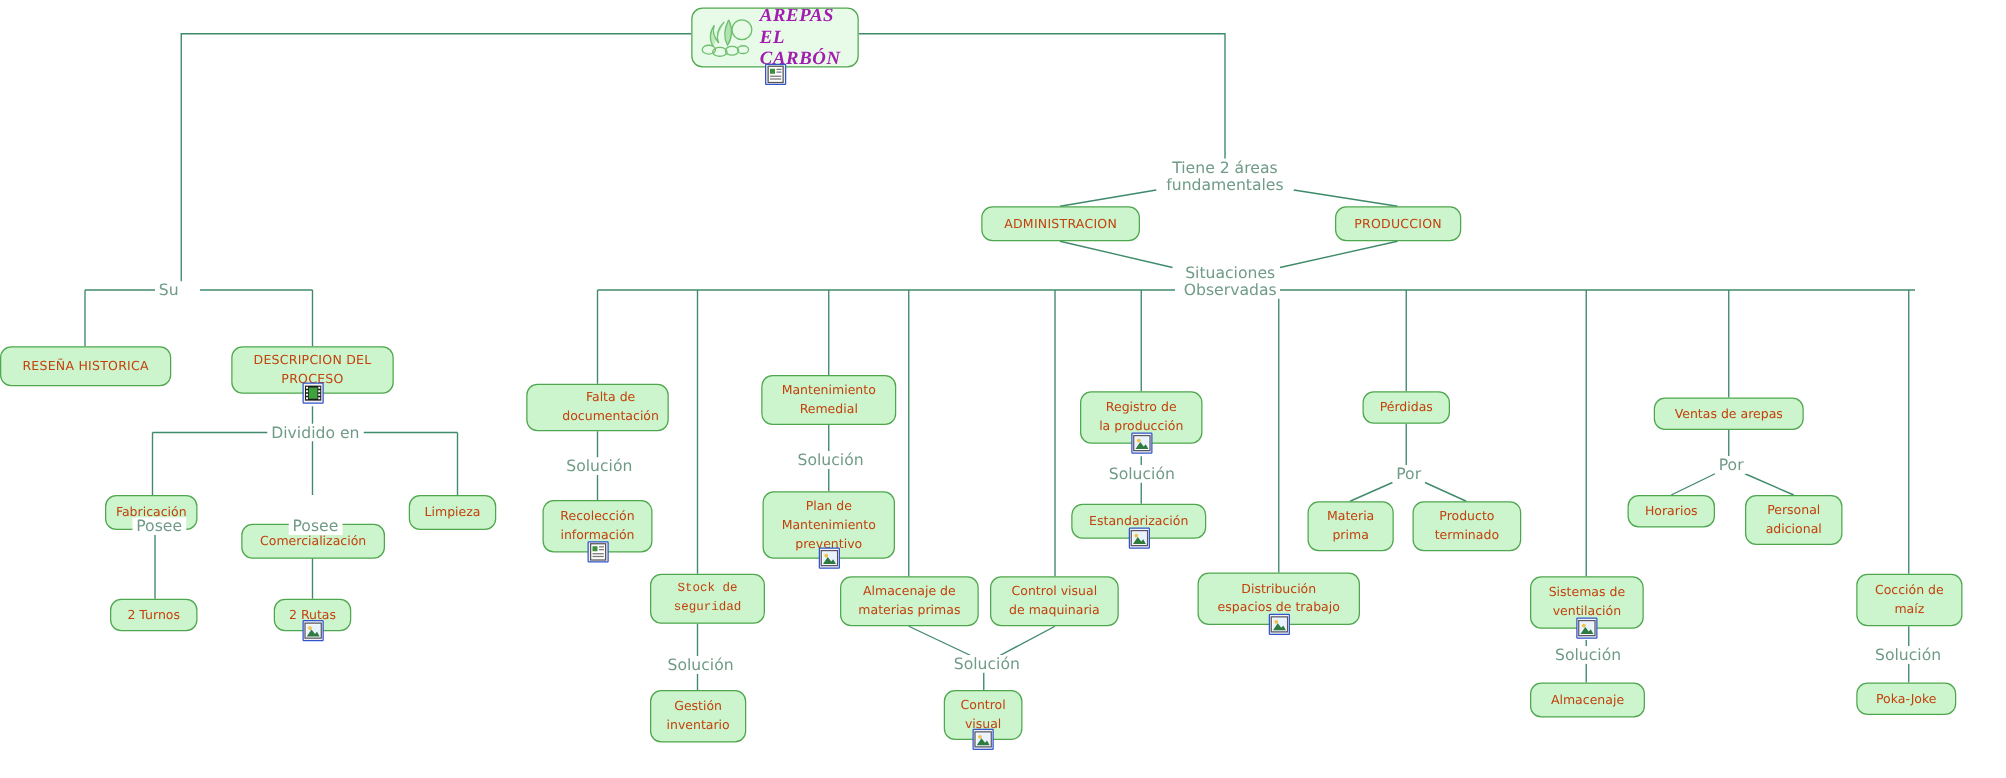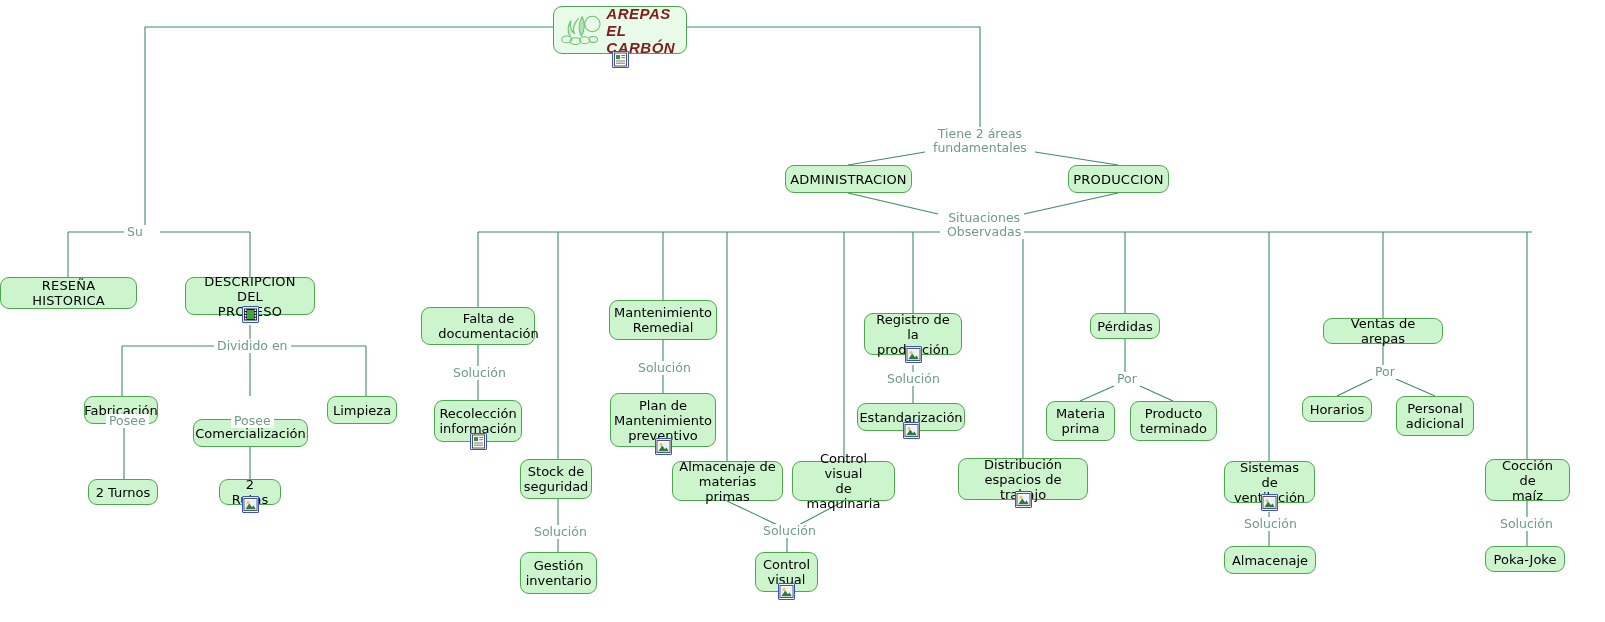--- a/index.html
+++ b/index.html
@@ -21,22 +21,22 @@
     width: 1605px;
     height: 622px;
     pointer-events: none;
   }
   .node {
     position: absolute;
     box-sizing: border-box;
     background: #cdf5cd;
     border: 1px solid #4ea74e;
     border-radius: 9px;
-    color: #000000;
-    font-size: 13px;
+    color: #c2410c;
+    font-size: 10px;
     line-height: 15px;
     text-align: center;
     display: flex;
     align-items: center;
     justify-content: center;
     padding: 2px 6px;
     white-space: pre-line;
     z-index: 5;
   }
   .node.caps { letter-spacing: .2px; }
@@ -62,26 +62,26 @@
   }
   .logo-wrap {
     position: absolute;
     left: 0; top: 0; right: 0; bottom: 0;
     display: flex;
     align-items: center;
     justify-content: flex-start;
     padding-left: 6px;
   }
   .logo-text {
-    font-family: Liberation Sans, sans-serif;
+    font-family: Liberation Serif, serif;
     font-style: italic;
     font-weight: bold;
     font-size: 15px;
     line-height: 17px;
-    color: #7f1d1d;
+    color: #a21caf;
     letter-spacing: .5px;
     text-align: left;
     margin-left: 2px;
   }
   .attach-icon {
     position: absolute;
     width: 17px;
     height: 17px;
     box-sizing: border-box;
     border: 1px solid #3355cc;
@@ -245,21 +245,21 @@
 Mantenimiento
 preventivo</div>
       <span class="attach-icon" style="left: 654.5px; top: 438px;">
         <svg width="15" height="15" viewBox="0 0 15 15">
           <rect x="1" y="1.5" width="13" height="12" fill="#fff" stroke="#556"></rect>
           <rect x="2.2" y="2.6" width="10.6" height="9.8" fill="#e9f2ff"></rect>
           <circle cx="5" cy="5.4" r="1.5" fill="#f2c33c"></circle>
           <path d="M2.4 12.2 L6.2 6.6 L9 10.2 L10.6 8.4 L12.7 12.2 Z" fill="#2f7a3f"></path>
         </svg>
       </span>
-      <div class="node" style="left: 520px; top: 459px; width: 72px; height: 40px;">Stock de
+      <div class="node" style="left: 520px; top: 459px; width: 92px; height: 40px; font-family: Liberation Mono, monospace;">Stock de
 seguridad</div>
       <div class="node" style="left: 520px; top: 552px; width: 77px; height: 42px;">Gestión
 inventario</div>
       <div class="node" style="left: 672px; top: 461px; width: 111px; height: 40px;">Almacenaje de
 materias primas</div>
       <div class="node" style="left: 792px; top: 461px; width: 103px; height: 40px;">Control visual
 de maquinaria</div>
       <div class="node" style="left: 755px; top: 552px; width: 63px; height: 40px;">Control
 visual</div>
       <span class="attach-icon" style="left: 778px; top: 583px;">

